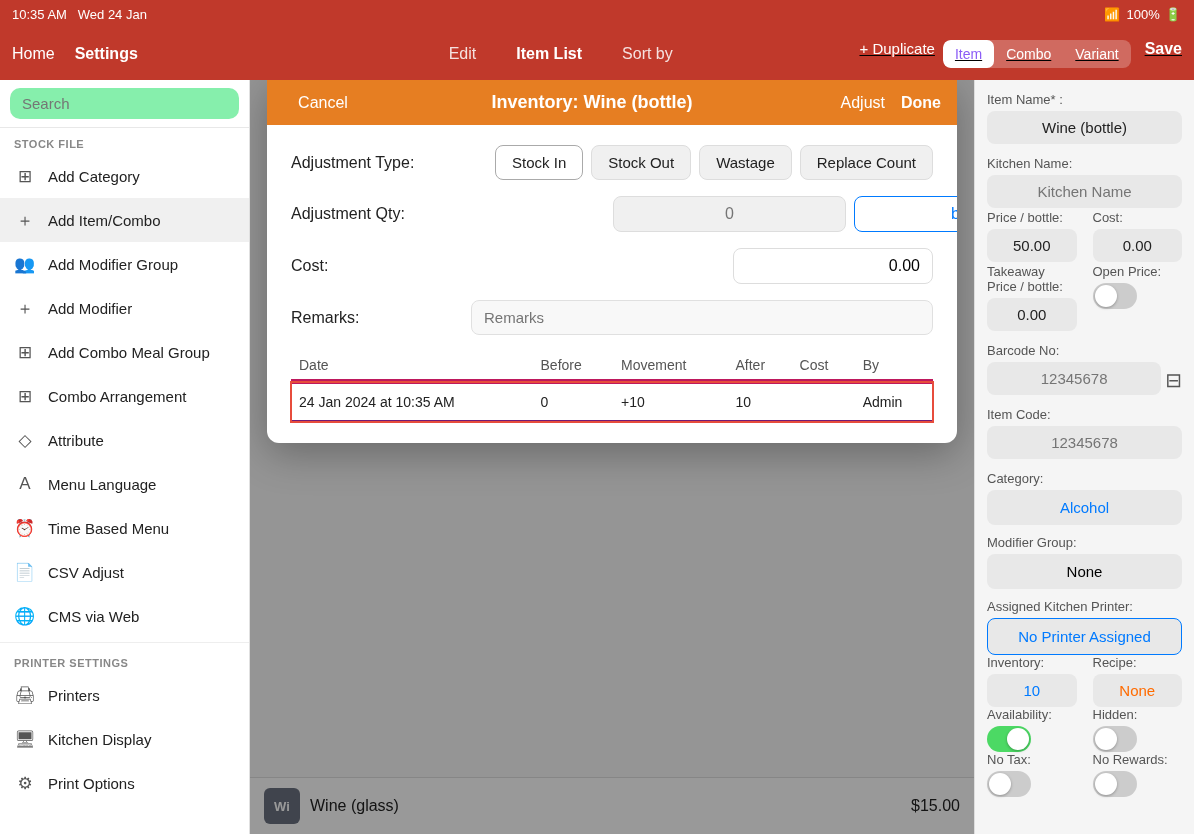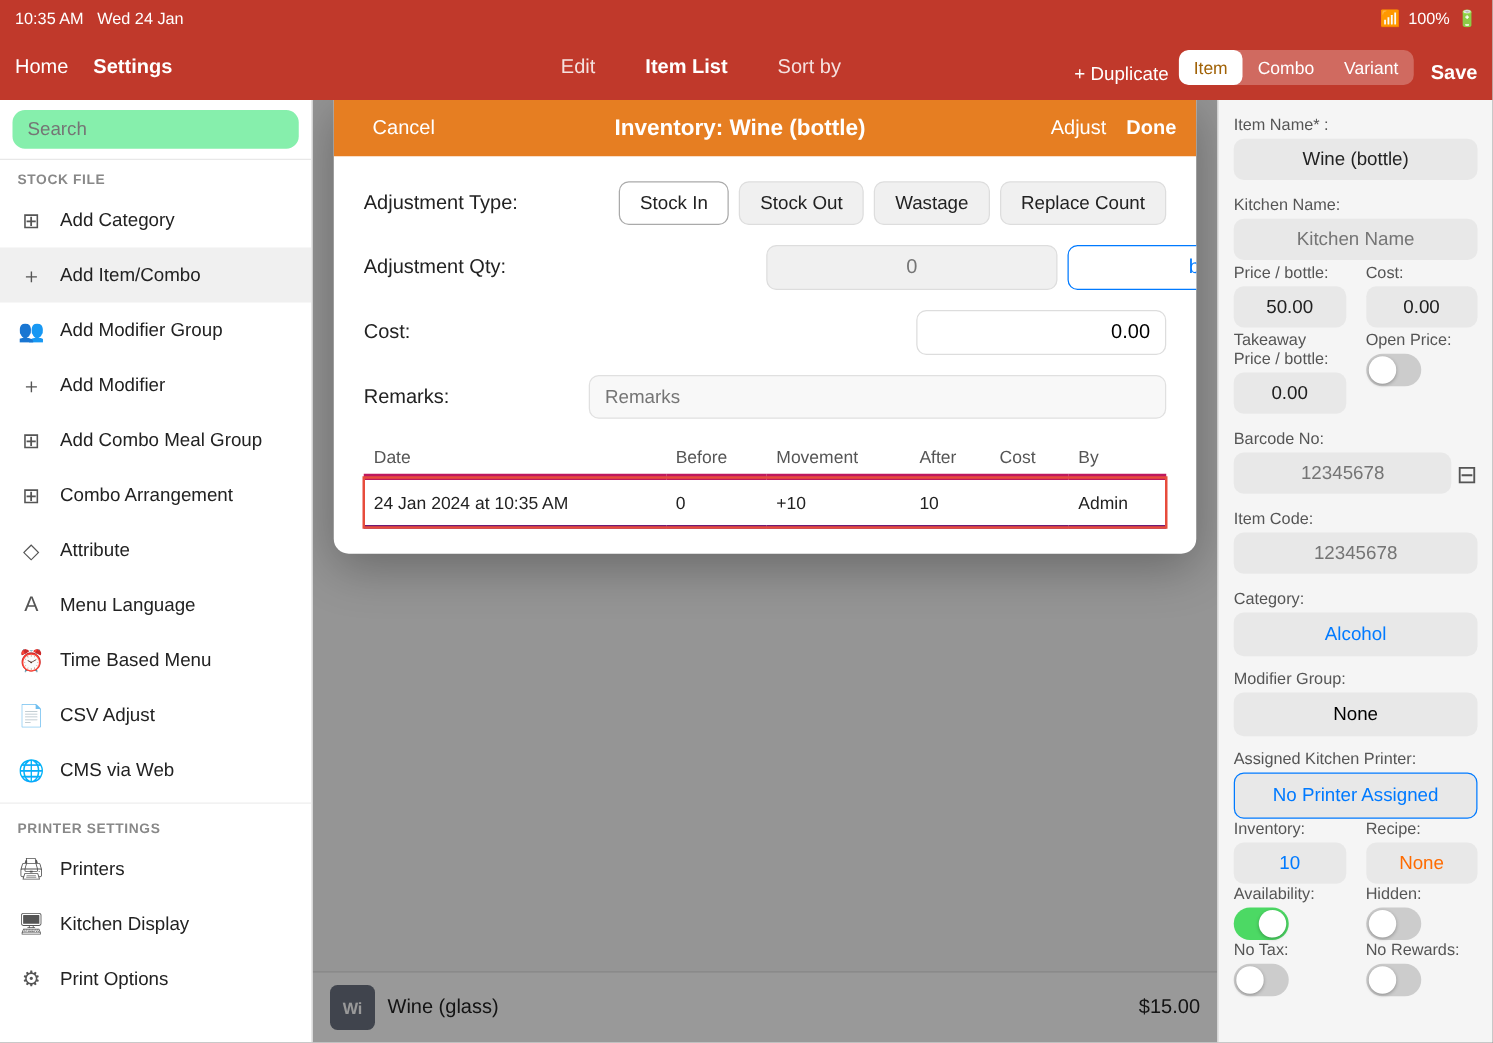--- a/index.html
+++ b/index.html
@@ -28,25 +28,25 @@
       height: 52px;
       gap: 0;
     }
     .top-nav-left { display: flex; align-items: center; gap: 20px; min-width: 250px; }
     .top-nav-left .home { color: white; font-size: 16px; cursor: pointer; }
     .top-nav-left .settings { color: white; font-size: 16px; font-weight: bold; cursor: pointer; }
     .top-nav-center { flex: 1; display: flex; justify-content: center; align-items: center; gap: 40px; }
     .top-nav-center .edit { color: white; font-size: 16px; opacity: 0.85; cursor: pointer; }
     .top-nav-center .item-list { color: white; font-size: 16px; font-weight: 600; cursor: pointer; }
     .top-nav-center .sort-by { color: white; font-size: 16px; opacity: 0.85; cursor: pointer; }
-    .top-nav-right { display: flex; align-items: flex-end; gap: 8px; }
+    .top-nav-right { display: flex; align-items: flex-start; gap: 8px; text-decoration: underline; }
     .btn-duplicate { color: white; font-size: 15px; background: none; border: none; cursor: pointer; display: flex; align-items: center; gap: 4px; }
     .btn-segment { background: rgba(255,255,255,0.25); border-radius: 8px; display: flex; overflow: hidden; }
     .btn-segment button { background: none; border: none; color: white; padding: 6px 12px; font-size: 14px; cursor: pointer; }
-    .btn-segment button.active { background: white; color: #a16207; border-radius: 7px; }
+    .btn-segment button.active { background: white; color: #8b5cf6; border-radius: 7px; }
     .btn-save { background: none; border: none; color: white; font-size: 16px; font-weight: 600; cursor: pointer; margin-left: 6px; }
 
     
     .main-layout { display: flex; flex: 1; overflow: hidden; }
 
     
     .sidebar { width: 250px; background: white; border-right: 1px solid #e0e0e0; display: flex; flex-direction: column; overflow-y: auto; }
     .sidebar-search { padding: 8px 10px; border-bottom: 1px solid #e8e8e8; }
     .sidebar-search input { width: 100%; background: #86efac; border: none; border-radius: 10px; padding: 7px 12px; font-size: 15px; outline: none; color: #666; }
     .sidebar-section-title { font-size: 11px; color: #888; font-weight: 600; padding: 10px 14px 4px; letter-spacing: 0.5px; }

